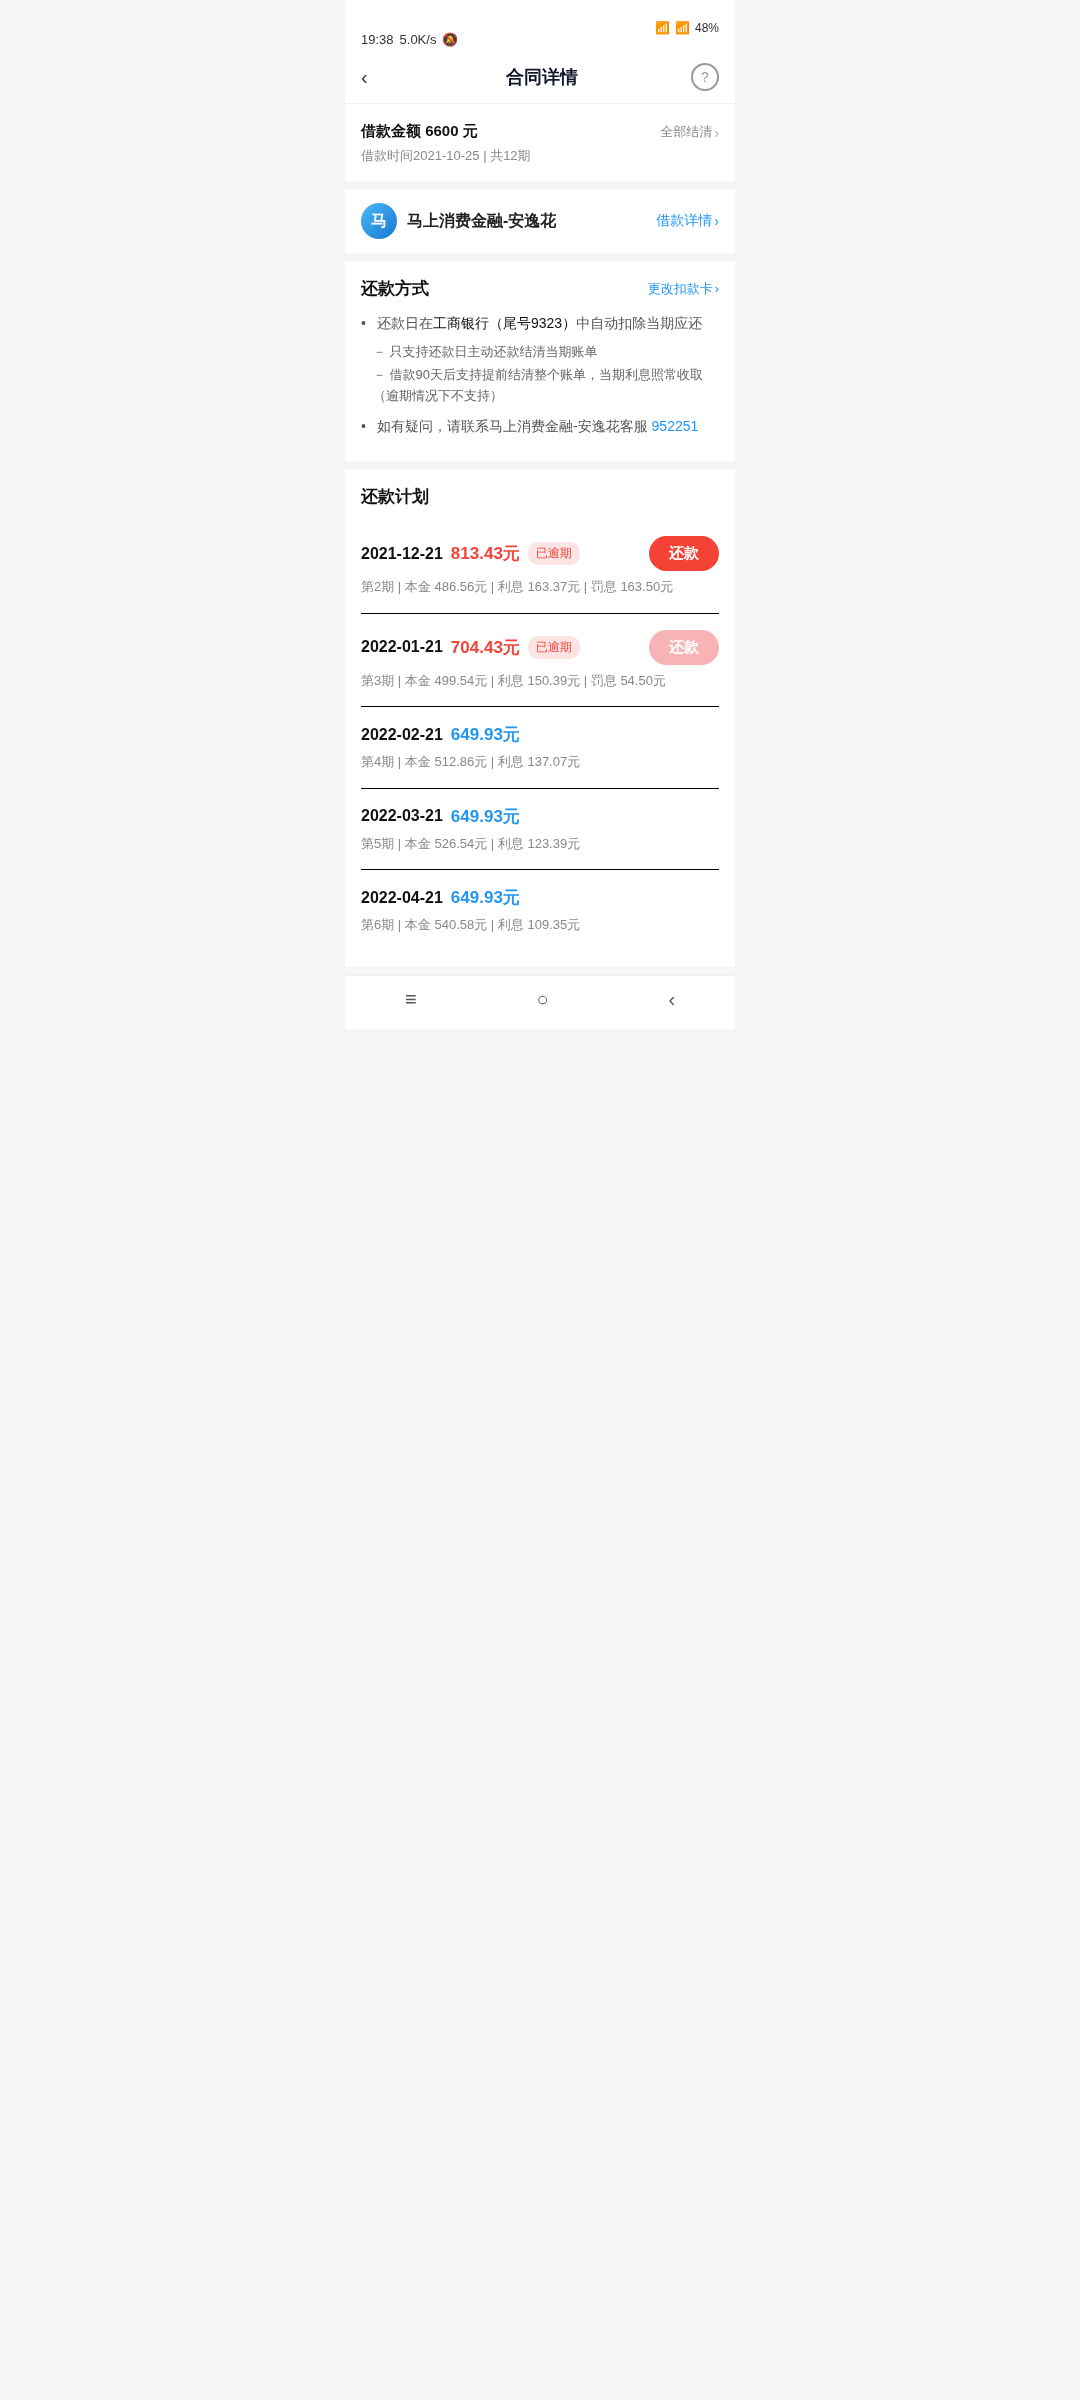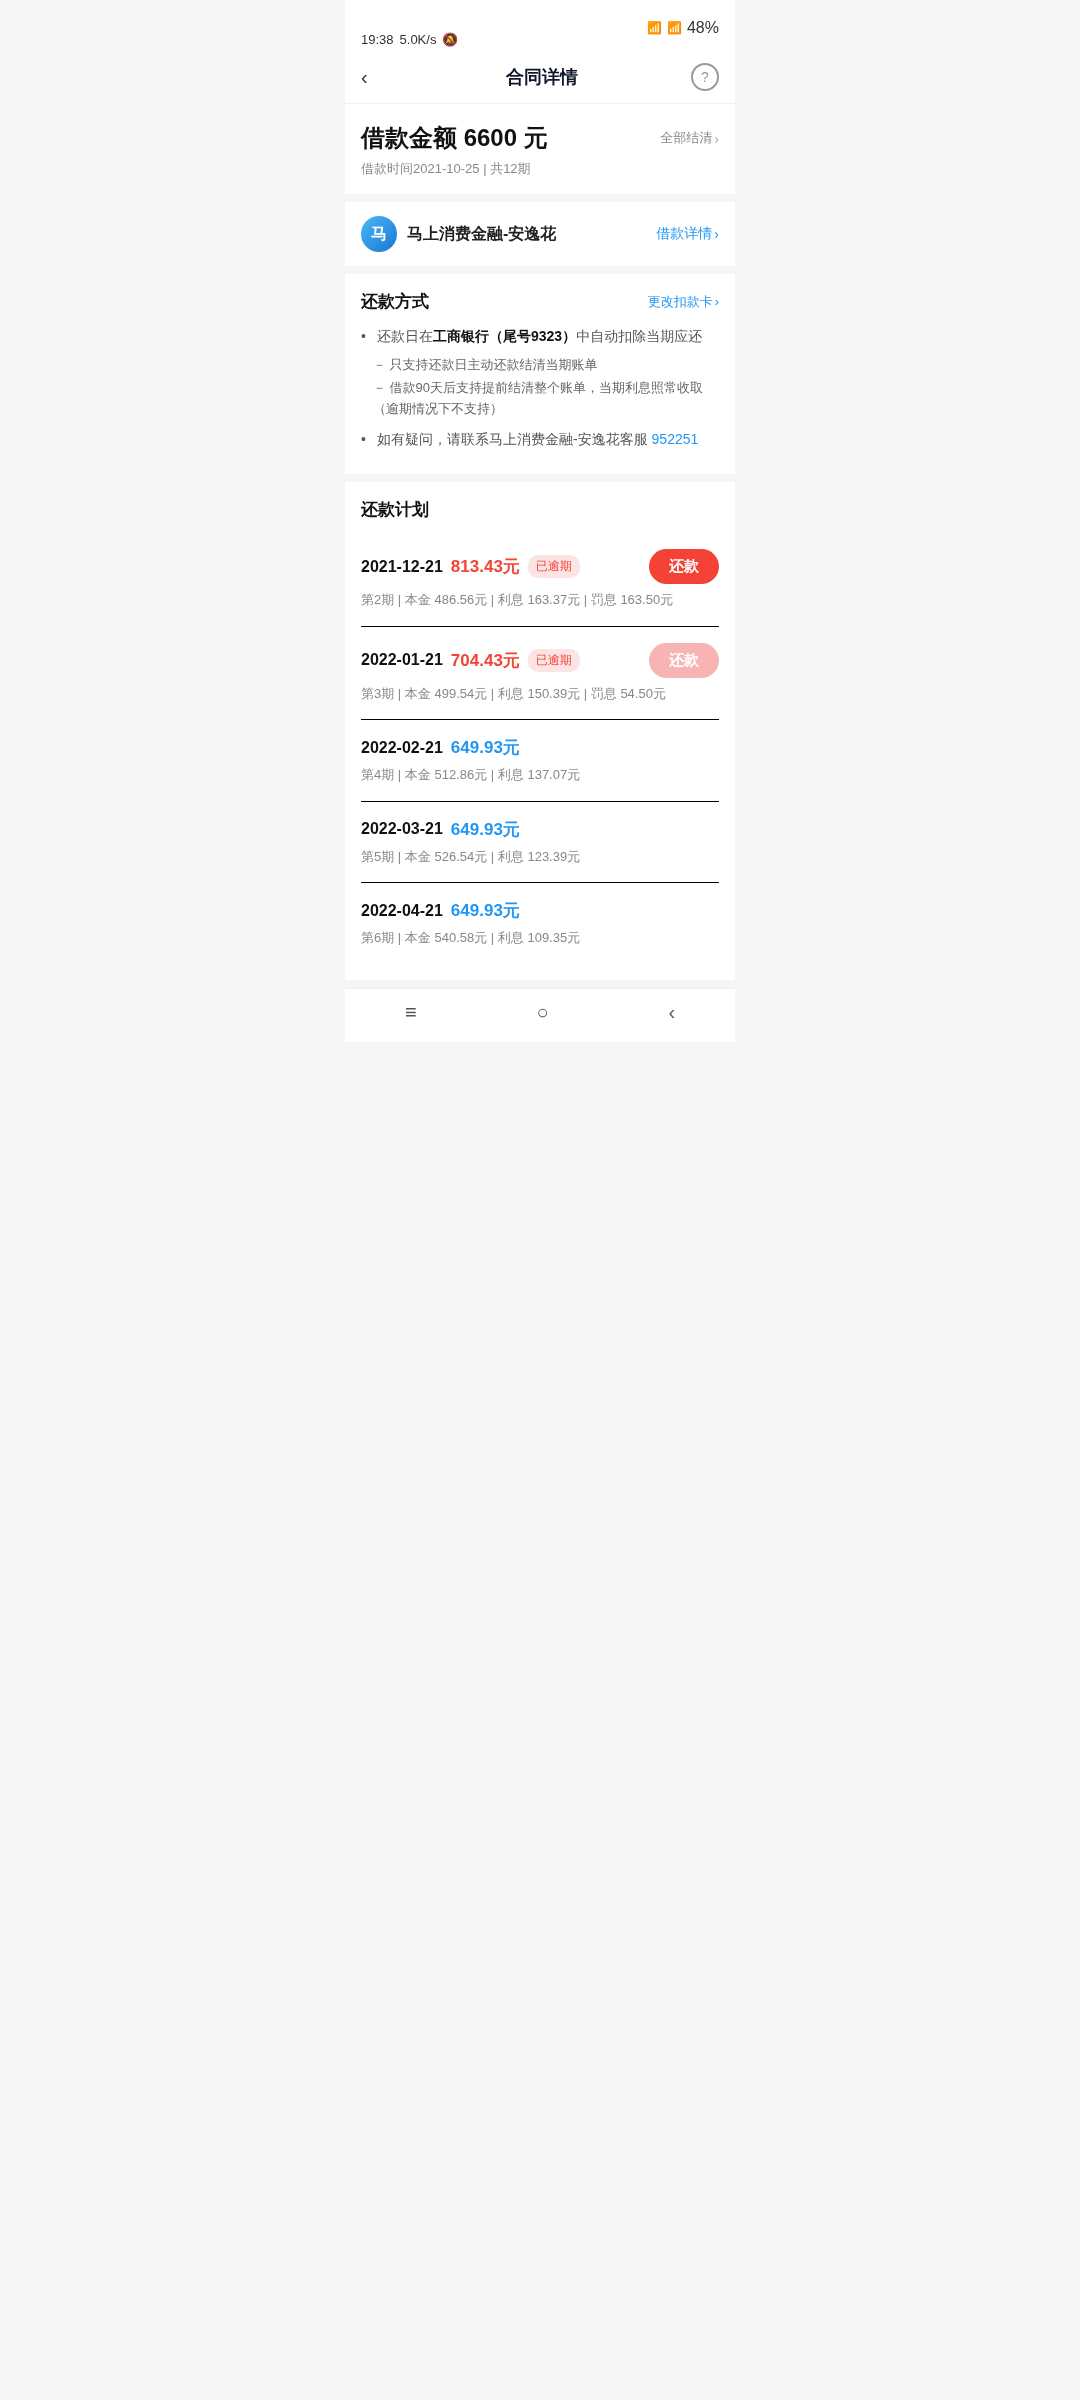--- a/index.html
+++ b/index.html
@@ -18,21 +18,21 @@
       background: #fff;
       display: flex;
       justify-content: space-between;
       align-items: center;
       padding: 8px 16px 6px;
       font-size: 13px;
       font-weight: 500;
     }
     .status-left { display: flex; align-items: center; gap: 6px; margin-top: 24px; }
     .status-right { display: flex; align-items: center; gap: 5px; font-size: 12px; }
-    .battery-icon { font-size: 16px; }
+    .battery-icon { font-size: 12px; }
 
     
     .nav-bar {
       background: #fff;
       display: flex;
       align-items: center;
       justify-content: space-between;
       padding: 10px 16px 12px;
       border-bottom: 1px solid #f0f0f0;
     }
@@ -71,21 +71,21 @@
     }
 
     
     .loan-header { padding: 18px 16px 16px; }
     .loan-amount-row {
       display: flex;
       justify-content: space-between;
       align-items: center;
     }
     .loan-amount-label {
-      font-size: 24px;
+      font-size: 15px;
       font-weight: 700;
       color: #111;
     }
     .loan-clear-btn {
       display: flex;
       align-items: flex-end;
       color: #888;
       font-size: 13px;
       gap: 2px;
       cursor: pointer;
@@ -162,21 +162,21 @@
       margin-bottom: 8px;
     }
     .repayment-notes li::before {
       content: '•';
       position: absolute;
       left: 0;
       color: #555;
     }
     .repayment-notes li.no-bullet::before { content: ''; }
     .repayment-notes li.no-bullet { padding-left: 0; }
-    .highlight-bank { font-weight: 700; color: #111; }
+    .highlight-bank { font-weight: 400; color: #111; }
     .highlight-phone { color: #2196f3; }
     .sub-item {
       padding-left: 12px;
       font-size: 13px;
       color: #666;
       line-height: 1.6;
       margin-bottom: 2px;
     }
 
     

